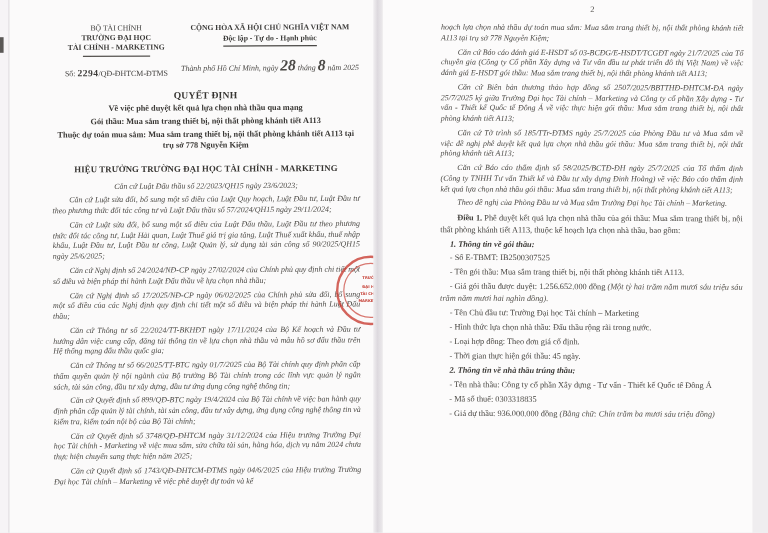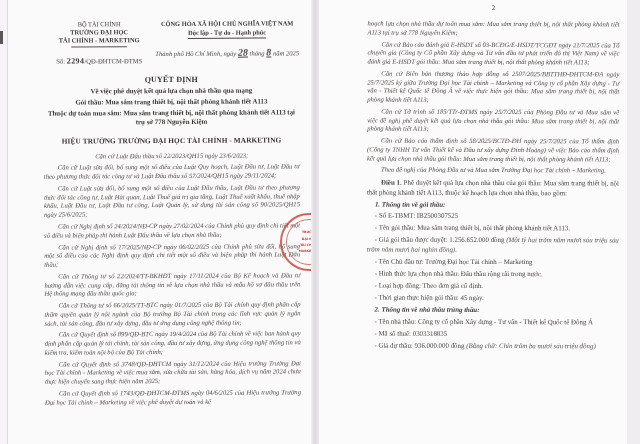--- a/index.html
+++ b/index.html
@@ -28,21 +28,21 @@
   .sz-h{font-size:6.4px;line-height:8px;color:#3b3a38;}
   .rule{height:0;border-bottom:0.8px solid #55524f;margin:1.5px auto 0;}
 
   .hdr{display:flex;}
   .hdr-left{width:117px;text-align:center;}
   .hdr-right{flex:1;text-align:center;}
   .motto{display:inline-block;border-bottom:0.9px solid #4a4845;padding-bottom:1px;}
   .so-line{font-size:6.6px;margin-top:9px;color:#3e3c3a;white-space:nowrap;}
   .so-num{font-weight:bold;font-size:8px;letter-spacing:.4px;}
   .date-line{font-size:6.6px;margin-top:8px;color:#4a4845;white-space:nowrap;}
-  .hand{font-weight:bold;font-size:10px;text-decoration:underline;}
+  .hand{font-weight:bold;font-size:13px;}
 
   .doc-title{font-size:8px;font-weight:bold;margin-top:10px;letter-spacing:.2px;color:#363431;}
   .doc-sub{font-size:6.9px;line-height:9px;font-weight:bold;color:#3a3835;margin-top:2px;}
   .authority{font-size:7.3px;font-weight:bold;margin:10px 0 7px;color:#363431;letter-spacing:.1px;}
 
   .recital{font-size:6.6px;line-height:8.7px;font-style:italic;text-align:justify;
     text-indent:14px;margin:0 0 3.2px;color:#4b4945;}
   .recital.first{text-indent:0;}
 
   .pgnum{font-size:7px;text-align:center;color:#4a4845;margin-bottom:8px;}

